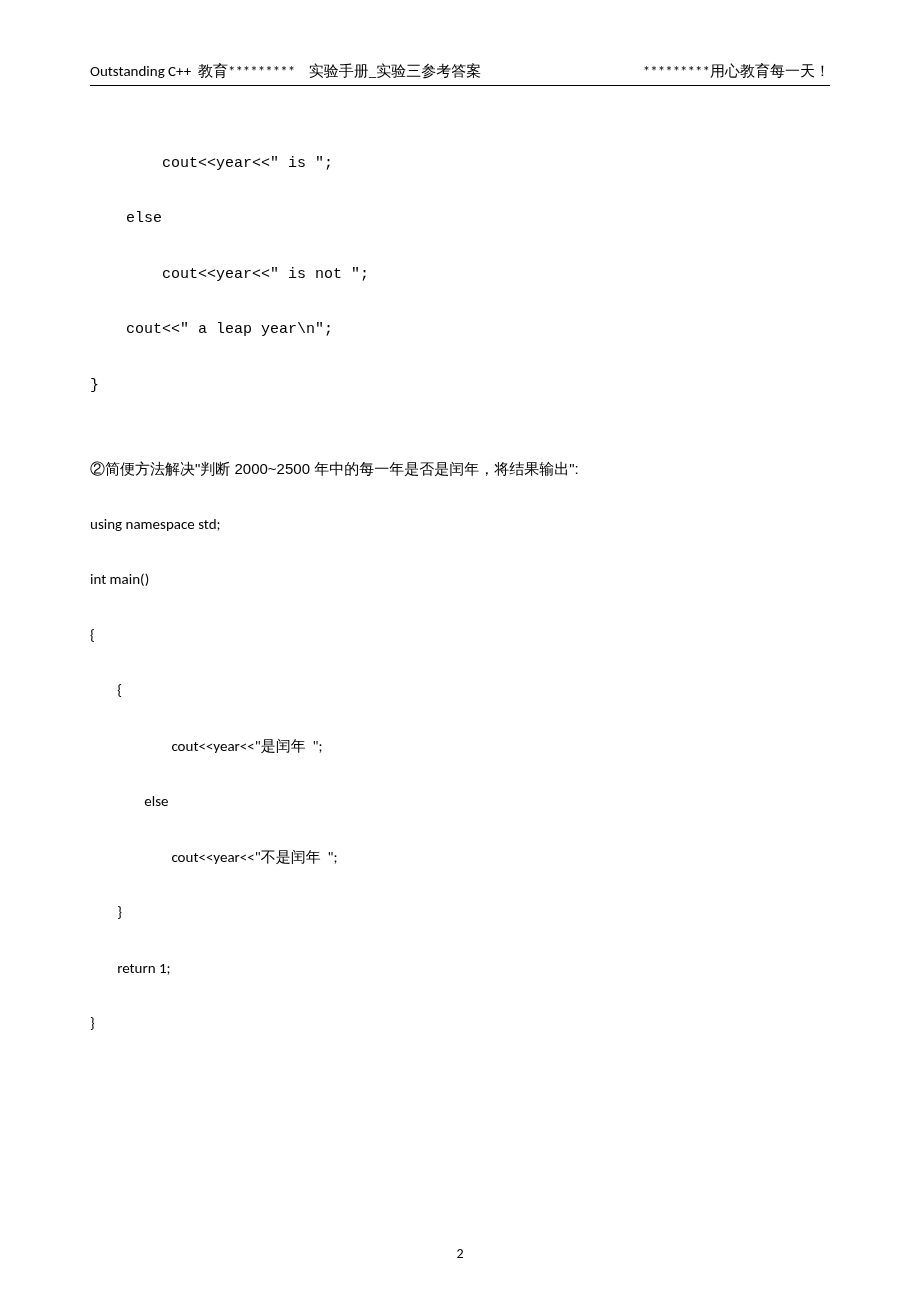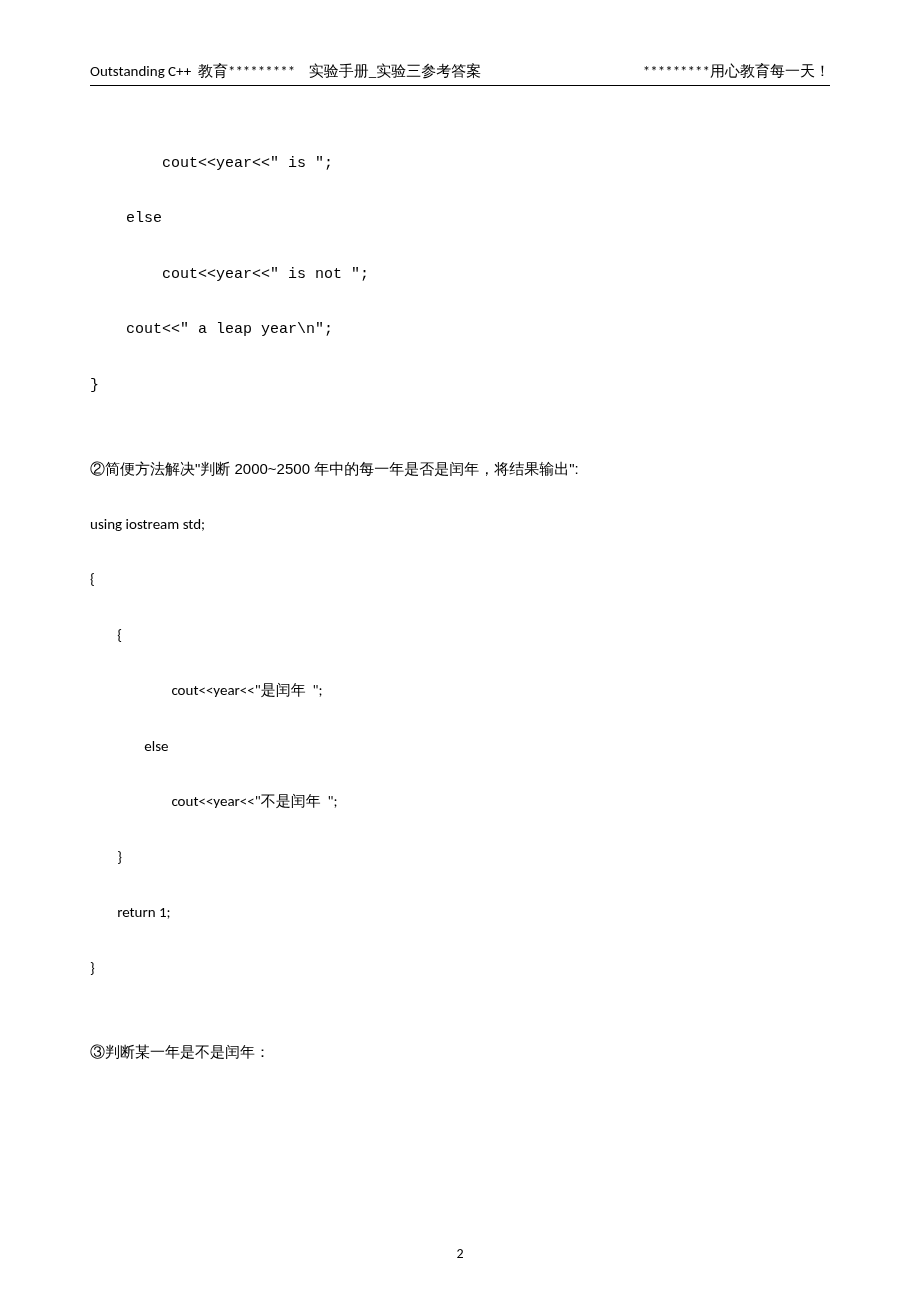--- a/index.html
+++ b/index.html
@@ -72,32 +72,32 @@
 <div>        cout&lt;&lt;year&lt;&lt;" is ";</div>
 <div>    else</div>
 <div>        cout&lt;&lt;year&lt;&lt;" is not ";</div>
 <div>    cout&lt;&lt;" a leap year\n";</div>
 <div>}</div>
     </div>
 
     <div class="para">②简便方法解决"判断 2000~2500 年中的每一年是否是闰年，将结果输出":</div>
 
     <div class="calibri">
-<div>using iostream std;</div>
+<div>using namespace std;</div>
+<div>int main()</div>
 <div>{</div>
 <div>        {</div>
 <div>                        cout&lt;&lt;year&lt;&lt;"是闰年  ";</div>
 <div>                else</div>
 <div>                        cout&lt;&lt;year&lt;&lt;"不是闰年  ";</div>
 <div>        }</div>
 <div>        return 1;</div>
 <div>}</div>
     </div>
 
-    <div class="para">③判断某一年是不是闰年：</div>
 
     <div class="calibri">
 
 
 
 
 
 
 
 

